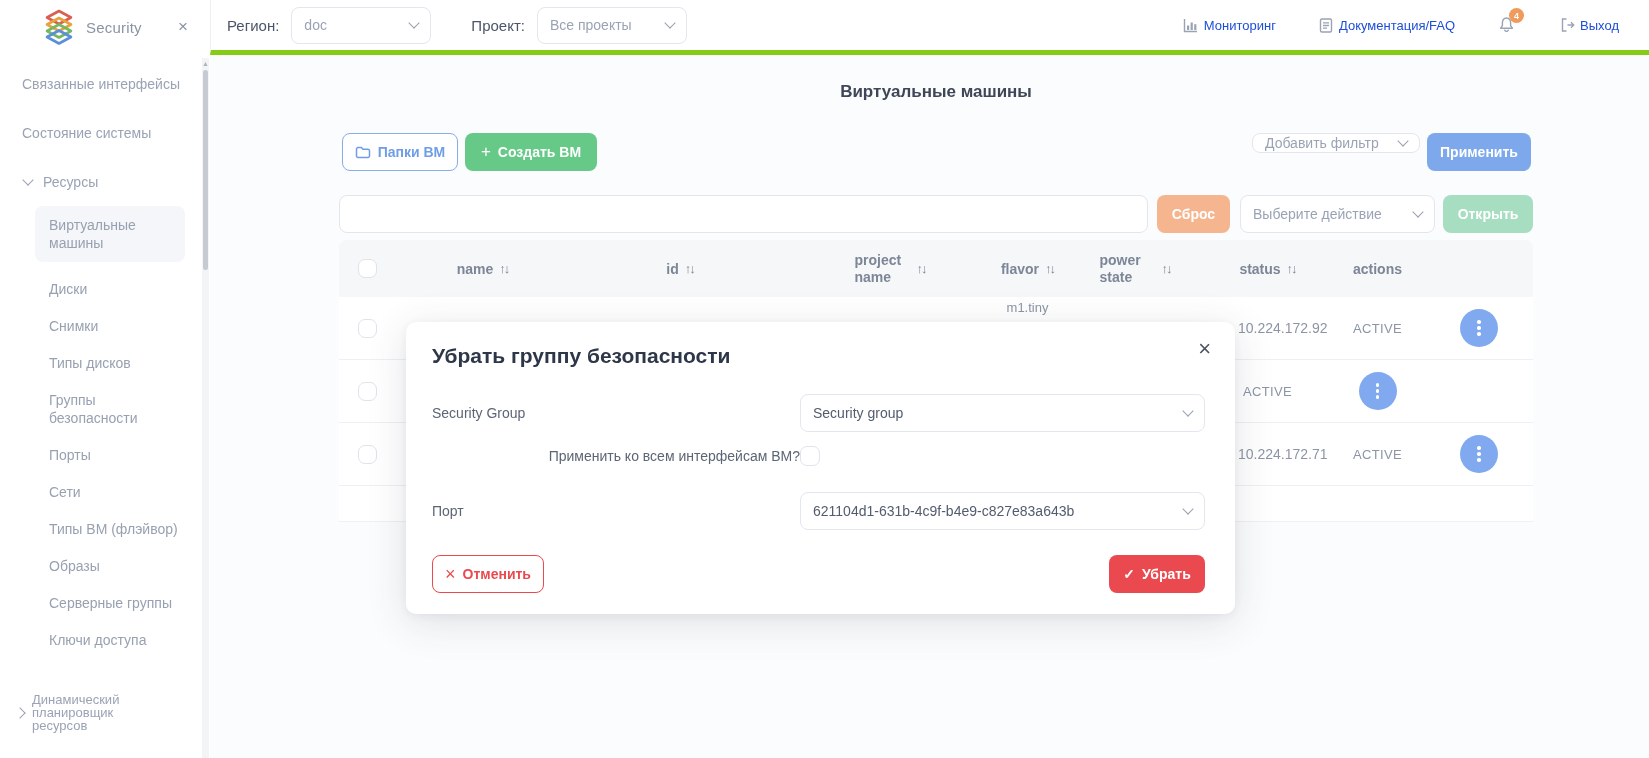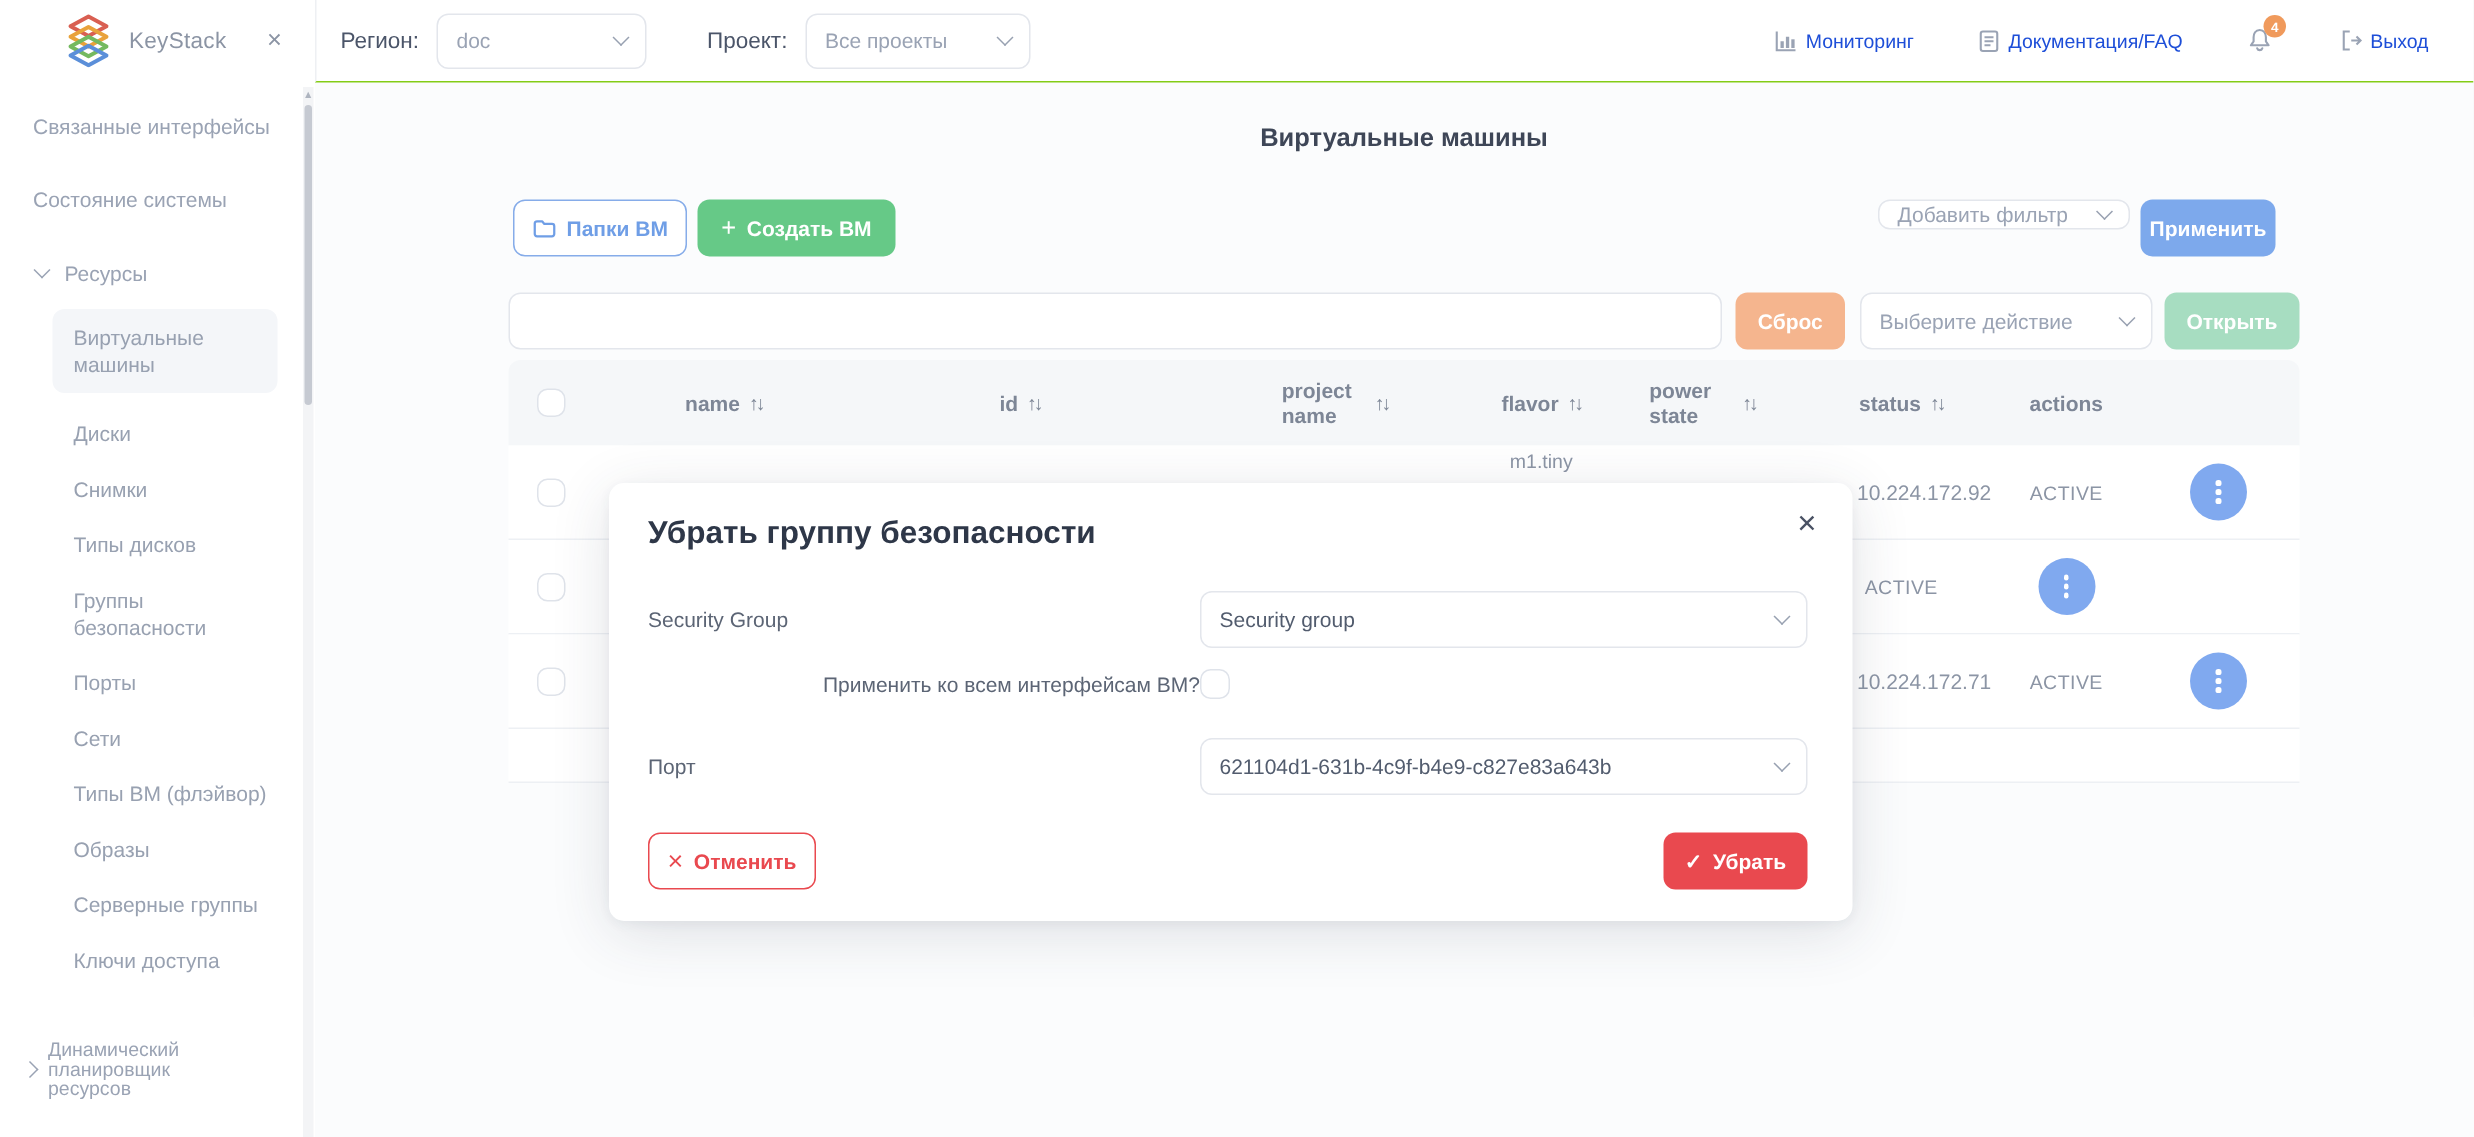--- a/index.html
+++ b/index.html
@@ -18,42 +18,42 @@
   .chev.right { transform:rotate(-45deg); margin-top:0; }
   .side-child { margin-left:49px; font-size:14px; color:#98a1b1; margin-bottom:19px; cursor:pointer; line-height:18px; }
   .side-child.selected { margin-left:35px; width:150px; background:#f4f6f9; border-radius:8px; padding:10px 14px; line-height:18px; margin-bottom:18px; }
   .side-bottom { position:absolute; left:16px; bottom:26px; display:flex; align-items:center; gap:8px; font-size:13px; color:#9aa3b4; cursor:pointer; }
   .side-bottom span.lbl { width:122px; line-height:13px; }
   .side-scroll { position:absolute; right:1px; top:58px; bottom:0; width:7px; background:#f3f4f6; }
   .side-scroll .arrow { position:absolute; top:2px; left:0; width:7px; text-align:center; font-size:7px; color:#aeb4bf; }
   .side-scroll .thumb { position:absolute; top:12px; left:1px; width:5px; height:200px; background:#c6cad2; border-radius:3px; }
 
   
-  .topbar { position:absolute; left:210px; top:0; width:1439px; height:55px; background:#fff; border-bottom:1px solid #84cc16; border-left:1px solid #eef0f3; display:flex; align-items:center; z-index:4; }
+  .topbar { position:absolute; left:210px; top:0; width:1439px; height:55px; background:#fff; border-bottom:5px solid #84cc16; border-left:1px solid #eef0f3; display:flex; align-items:center; z-index:4; }
   .tb-label { font-size:15px; color:#4b5569; margin-left:16px; }
   .select { display:flex; align-items:center; justify-content:space-between; border:1px solid #e3e6ec; border-radius:8px; background:#fff; padding:0 12px; height:37px; font-size:14px; color:#9aa3b4; cursor:pointer; }
   .select .chev { border-color:#98a1b1; }
   .tb-select-region { width:140px; margin-left:12px; }
   .tb-select-project { width:150px; margin-left:12px; }
   .tb-label2 { margin-left:40px; }
   .tb-right { margin-left:auto; display:flex; align-items:center; gap:42px; padding-right:30px; }
   .tb-link { display:flex; align-items:center; gap:5px; color:#1d4ed8; font-size:13px; cursor:pointer; }
   .bell-wrap { position:relative; cursor:pointer; }
   .badge { position:absolute; top:-7px; right:-8px; width:15px; height:15px; border-radius:50%; background:#f09a5c; color:#fff; font-size:9px; font-weight:bold; display:flex; align-items:center; justify-content:center; }
 
   
   .content { position:absolute; left:210px; top:55px; width:1439px; height:703px; background:#fbfcfd; }
   .page-title { position:absolute; left:129px; top:27px; width:1194px; text-align:center; font-size:17px; font-weight:bold; color:#3e4657; }
 
   .btn { display:flex; align-items:center; justify-content:center; gap:7px; border-radius:8px; font-size:14px; font-weight:600; cursor:pointer; border:none; }
   .btn-outline-blue { position:absolute; left:132px; top:78px; width:116px; height:38px; background:#fff; border:1px solid #86ace9; color:#6f9ee6; }
   .btn-green { position:absolute; left:255px; top:78px; width:132px; height:38px; background:#66c987; color:#fff; }
   .btn-green .plus { font-size:17px; font-weight:400; }
   .filter-select { position:absolute; left:1042px; top:78px; width:168px; }
-  .btn-blue { position:absolute; left:1217px; top:78px; width:90px; height:38px; background:#7da9ec; color:#fff; }
+  .btn-blue { position:absolute; left:1217px; top:78px; width:104px; height:38px; background:#7da9ec; color:#fff; }
   .search-input { position:absolute; left:129px; top:140px; width:809px; height:38px; border:1px solid #e3e6ec; border-radius:8px; background:#fff; padding:0 14px; font-size:14px; color:#4b5569; outline:none; }
   .btn-peach { position:absolute; left:947px; top:140px; width:73px; height:38px; background:#f5b58e; color:#fff; }
   .action-select { position:absolute; left:1030px; top:140px; width:195px; height:38px; }
   .btn-mint { position:absolute; left:1233px; top:140px; width:90px; height:38px; background:#a7ddc1; color:#fff; }
 
   
   .table { position:absolute; left:129px; top:185px; width:1194px; }
   .tgrid { display:grid; grid-template-columns:56px 175px 220px 200px 75px 140px 125px 95px 108px; }
   .thead { background:#f5f7f9; border-radius:8px 8px 0 0; height:57px; }
   .th { display:flex; align-items:center; justify-content:center; gap:6px; font-size:14px; font-weight:600; color:#7d8696; }
@@ -97,21 +97,21 @@
       <span>
         <svg width="30" height="36" viewBox="0 0 30 36">
           <g fill="none" stroke-width="2.6" stroke-linejoin="round">
             <path d="M15 2 L27 8.5 L15 15 L3 8.5 Z" stroke="#d95f52"></path>
             <path d="M15 9 L27 15.5 L15 22 L3 15.5 Z" stroke="#e9a23b"></path>
             <path d="M15 15.5 L27 22 L15 28.5 L3 22 Z" stroke="#74b960"></path>
             <path d="M15 21.5 L27 28 L15 34.5 L3 28 Z" stroke="#5b8fd9"></path>
           </g>
         </svg>
       </span>
-      <span class="brand">KeyStack</span>
+      <span class="brand">Security</span>
       <span class="sidebar-close">×</span>
     </div>
 
     <nav class="nav">
       <div class="side-item">Связанные интерфейсы</div>
       <div class="side-item">Состояние системы</div>
       <div class="side-group">
         <span class="chev"></span>
         <span>Ресурсы</span>
       </div>

